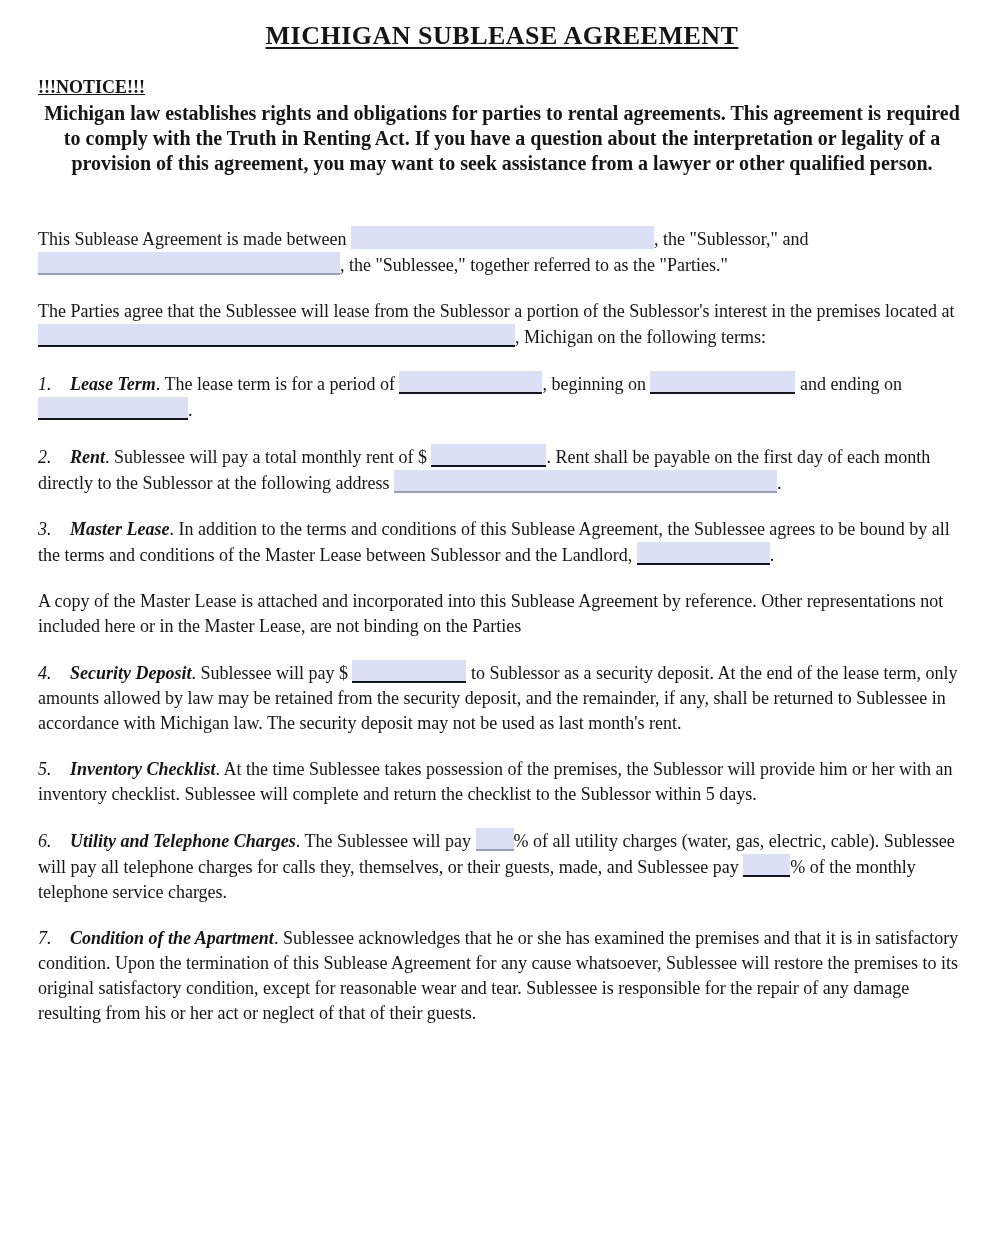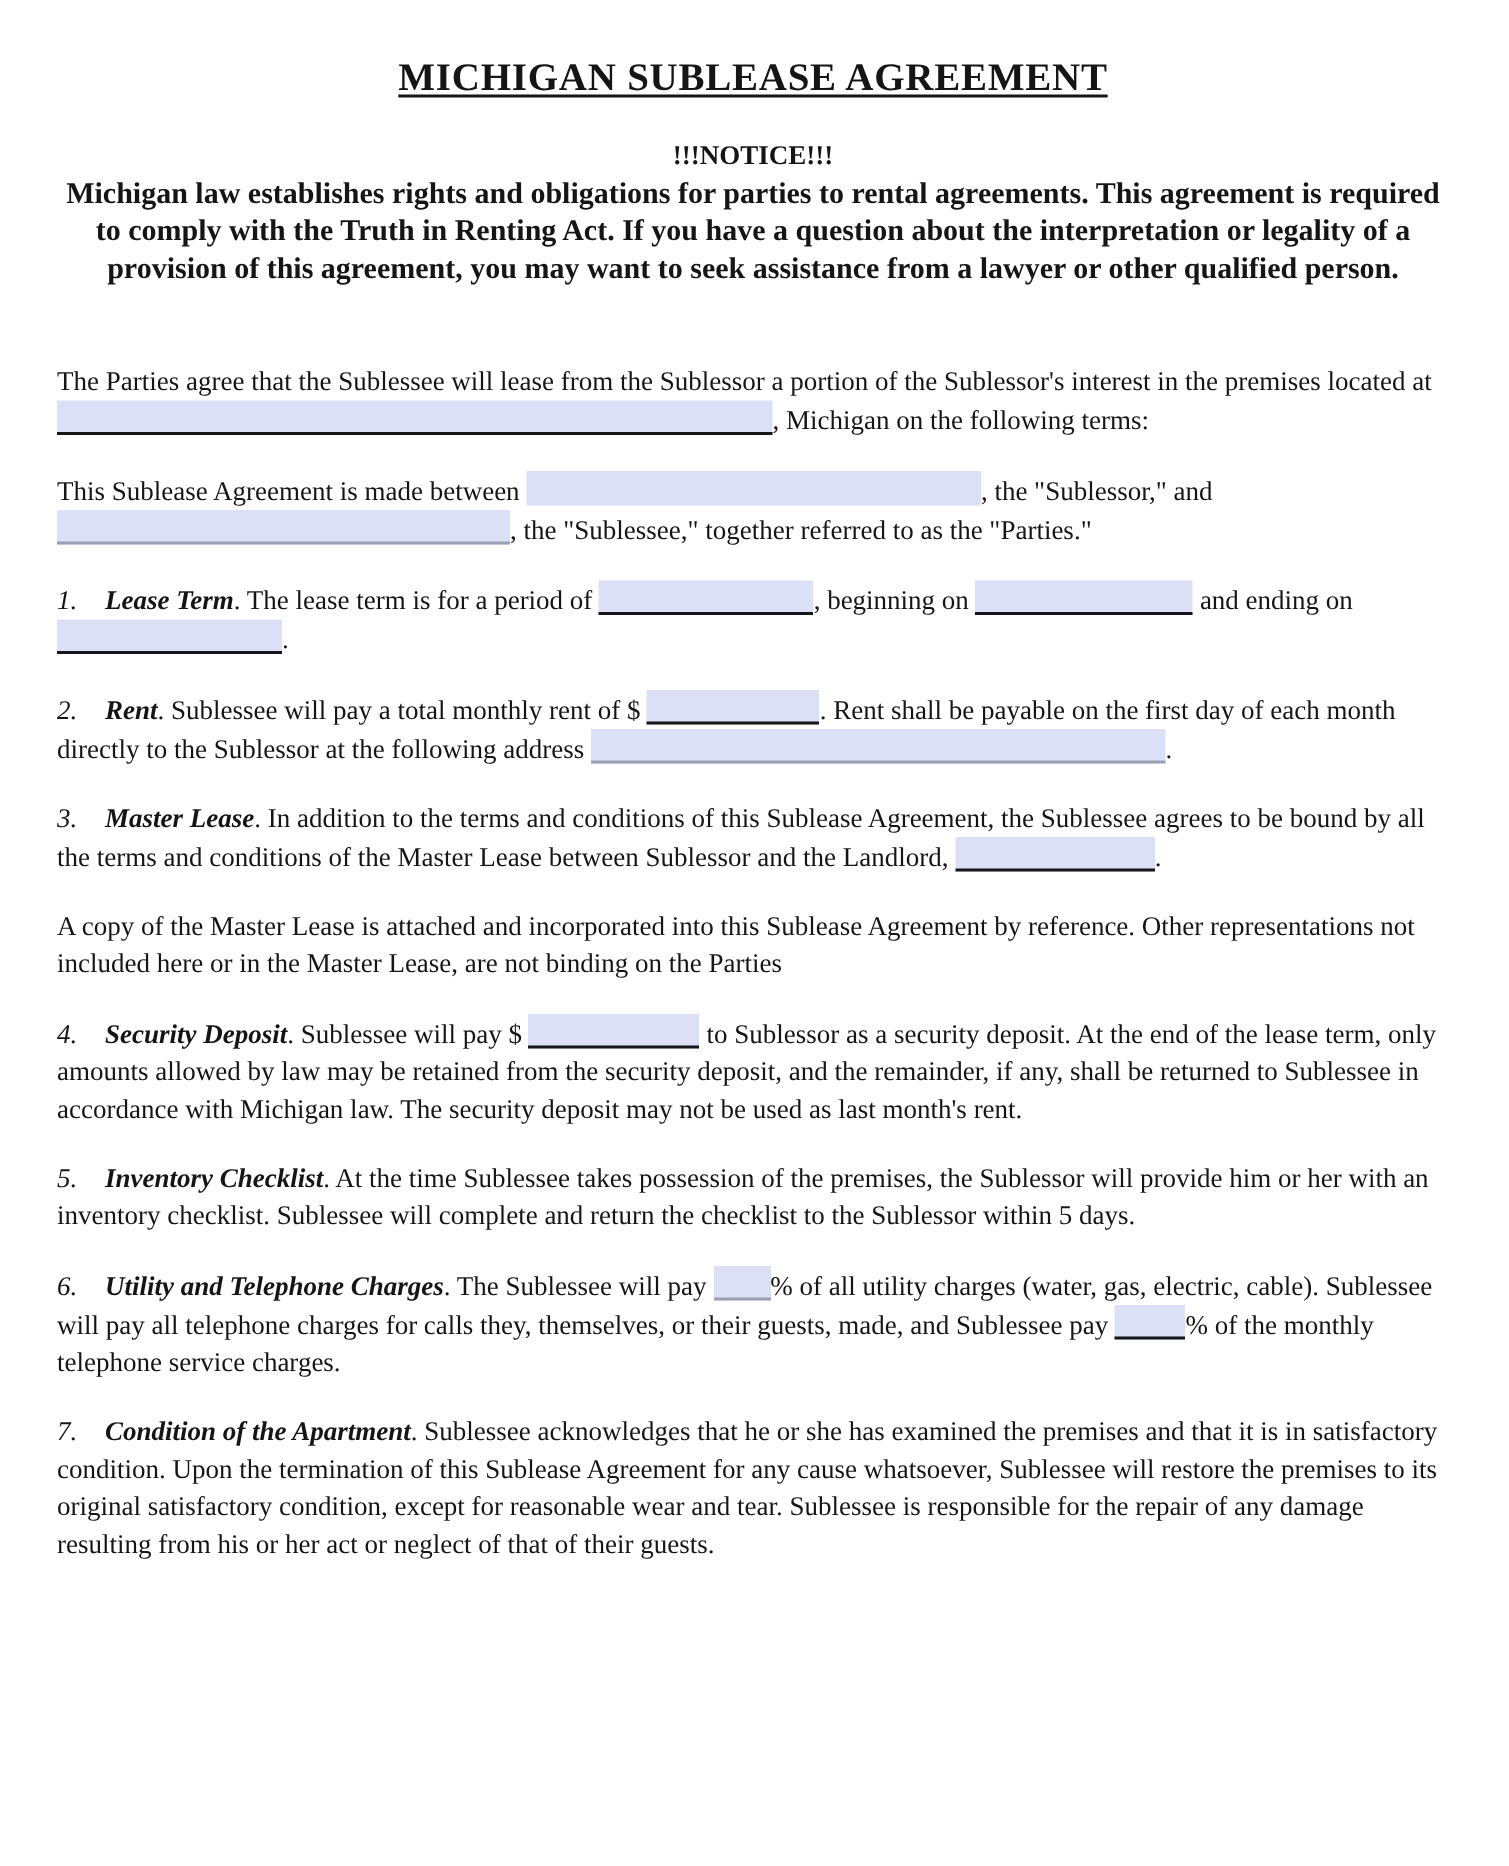--- a/index.html
+++ b/index.html
@@ -1,28 +1,28 @@
 <!DOCTYPE html>
 <html><head>
 <meta charset="utf-8">
 <style>
   html,body{margin:0;padding:0;background:#ffffff;}
   .page{
     width:1006px;height:1244px;box-sizing:border-box;
-    padding:38px 40px 0 38px;background:#ffffff;
+    padding:22px 40px 0 38px;background:#ffffff;
     font-family:"Liberation Serif","DejaVu Serif",serif;
     color:#151515;overflow:hidden;
   }
   .doc-title{
     margin:0;text-align:center;font-size:26px;font-weight:bold;
     line-height:28px;letter-spacing:.5px;
     text-decoration:underline;text-underline-offset:3px;text-decoration-thickness:2px;
   }
   .notice-heading{
-    margin:27px 0 4px 0;text-align:center;font-size:18px;font-weight:bold;line-height:20px;
+    margin:27px 0 4px 0;text-align:left;font-size:18px;font-weight:bold;line-height:20px;text-decoration:underline;
   }
   .notice-body{
     margin:0 0 50px 0;text-align:center;font-weight:bold;
     font-size:20px;line-height:25px;
   }
   p.para{margin:0 0 21px 0;font-size:18px;line-height:25px;text-align:left;}
   .num{display:inline-block;width:32px;font-style:italic;}
   .hd{font-weight:bold;font-style:italic;font-family:Liberation Serif, serif;}
   .blank{
     display:inline-block;height:23px;vertical-align:text-bottom;
@@ -37,25 +37,25 @@
 
 <div class="page">
 
   <h1 class="doc-title">MICHIGAN SUBLEASE AGREEMENT</h1>
 
   <div class="notice-heading">!!!NOTICE!!!</div>
 
   <div class="notice-body">Michigan law establishes rights and obligations for parties to rental agreements. This agreement is required to comply with the Truth in Renting Act. If you have a question about the interpretation or legality of a provision of this agreement, you may want to seek assistance from a lawyer or other qualified person.</div>
 
   <p class="para">
-    <span>The Parties agree that the Sublessee will lease from the Sublessor a portion of the Sublessor's interest in the premises located at </span><span class="blank b-dark" style="width: 477px; background: rgb(219, 224, 247); border-bottom-color: rgb(21, 21, 26);"></span><span>, Michigan on the following terms:</span>
+    <span>This Sublease Agreement is made between </span><span class="blank b-none" style="width: 303px; background: rgb(219, 224, 247);"></span><span>, the "Sublessor," and </span><span class="blank b-light" style="width: 302px; background: rgb(219, 224, 247); border-bottom-color: rgb(153, 160, 181);"></span><span>, the "Sublessee," together referred to as the "Parties."</span>
   </p>
 
   <p class="para">
-    <span>This Sublease Agreement is made between </span><span class="blank b-none" style="width: 303px; background: rgb(219, 224, 247);"></span><span>, the "Sublessor," and </span><span class="blank b-light" style="width: 302px; background: rgb(219, 224, 247); border-bottom-color: rgb(153, 160, 181);"></span><span>, the "Sublessee," together referred to as the "Parties."</span>
+    <span>The Parties agree that the Sublessee will lease from the Sublessor a portion of the Sublessor's interest in the premises located at </span><span class="blank b-dark" style="width: 477px; background: rgb(219, 224, 247); border-bottom-color: rgb(21, 21, 26);"></span><span>, Michigan on the following terms:</span>
   </p>
 
   <p class="para">
     <span class="num">1.</span><span class="hd">Lease Term</span><span>. The lease term is for a period of </span><span class="blank b-dark" style="width: 143px; background: rgb(219, 224, 247); border-bottom-color: rgb(21, 21, 26);"></span><span>, beginning on </span><span class="blank b-dark" style="width: 145px; background: rgb(219, 224, 247); border-bottom-color: rgb(21, 21, 26);"></span><span> and ending on </span><span class="blank b-dark" style="width: 150px; background: rgb(219, 224, 247); border-bottom-color: rgb(21, 21, 26);"></span><span>.</span>
   </p>
 
   <p class="para">
     <span class="num">2.</span><span class="hd">Rent</span><span>. Sublessee will pay a total monthly rent of $ </span><span class="blank b-dark" style="width: 115px; background: rgb(219, 224, 247); border-bottom-color: rgb(21, 21, 26);"></span><span>. Rent shall be payable on the first day of each month directly to the Sublessor at the following address </span><span class="blank b-light" style="width: 383px; background: rgb(219, 224, 247); border-bottom-color: rgb(153, 160, 181);"></span><span>.</span>
   </p>
 

